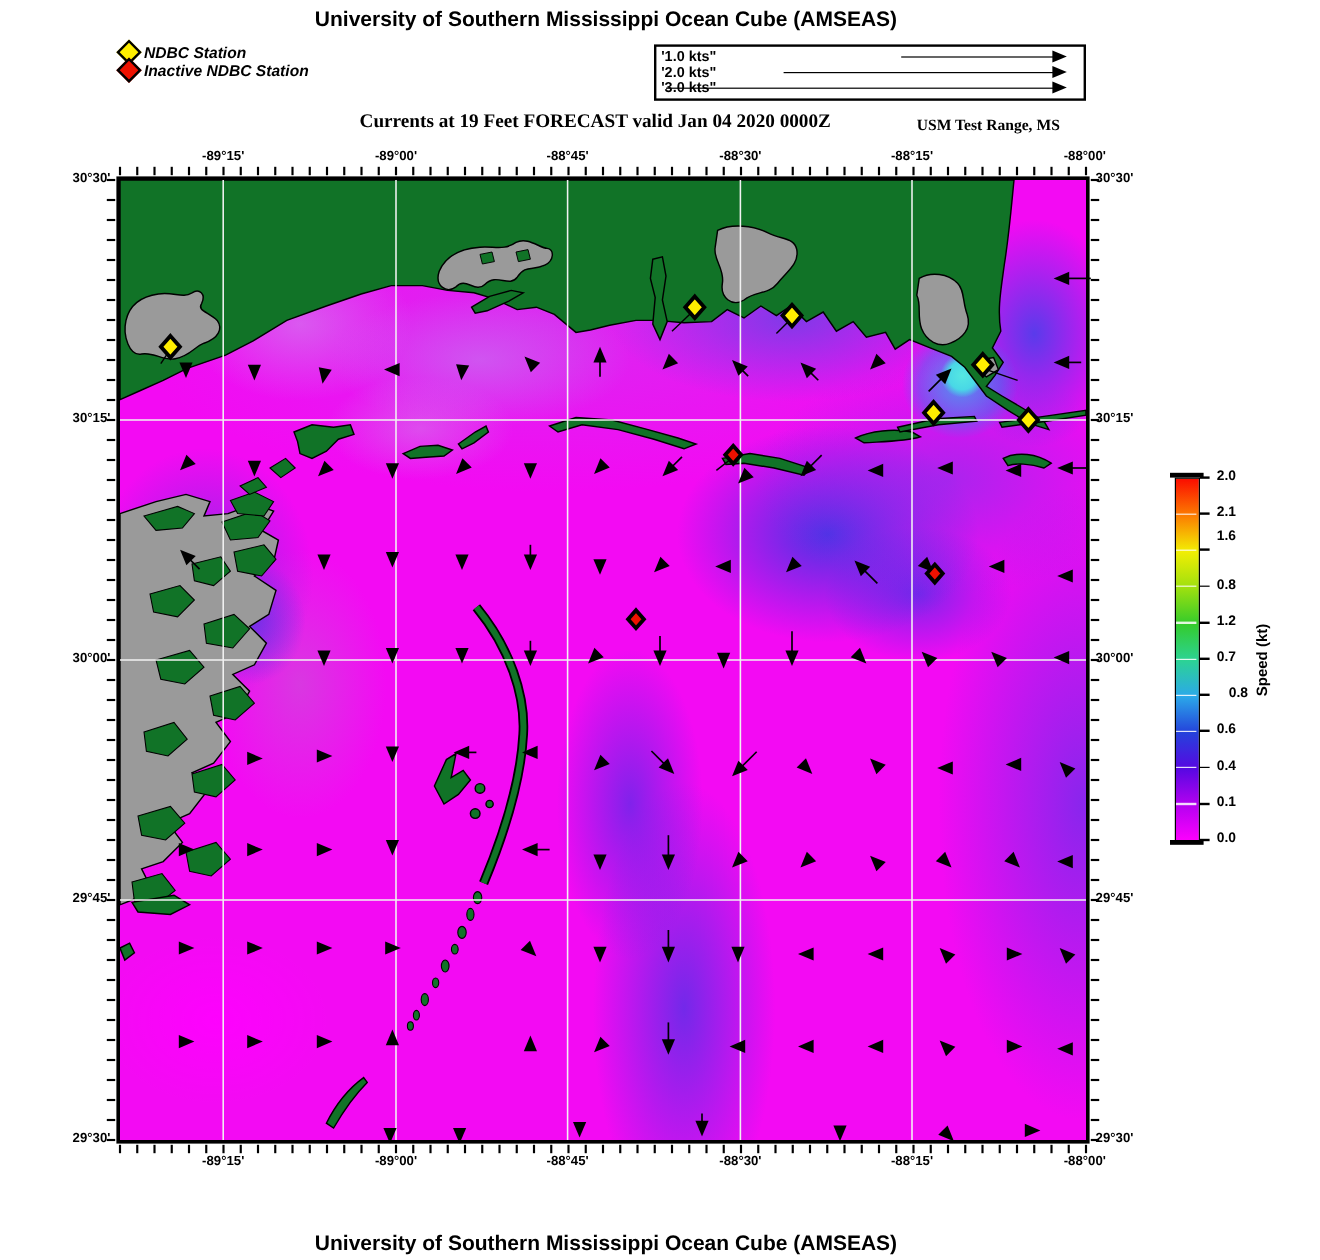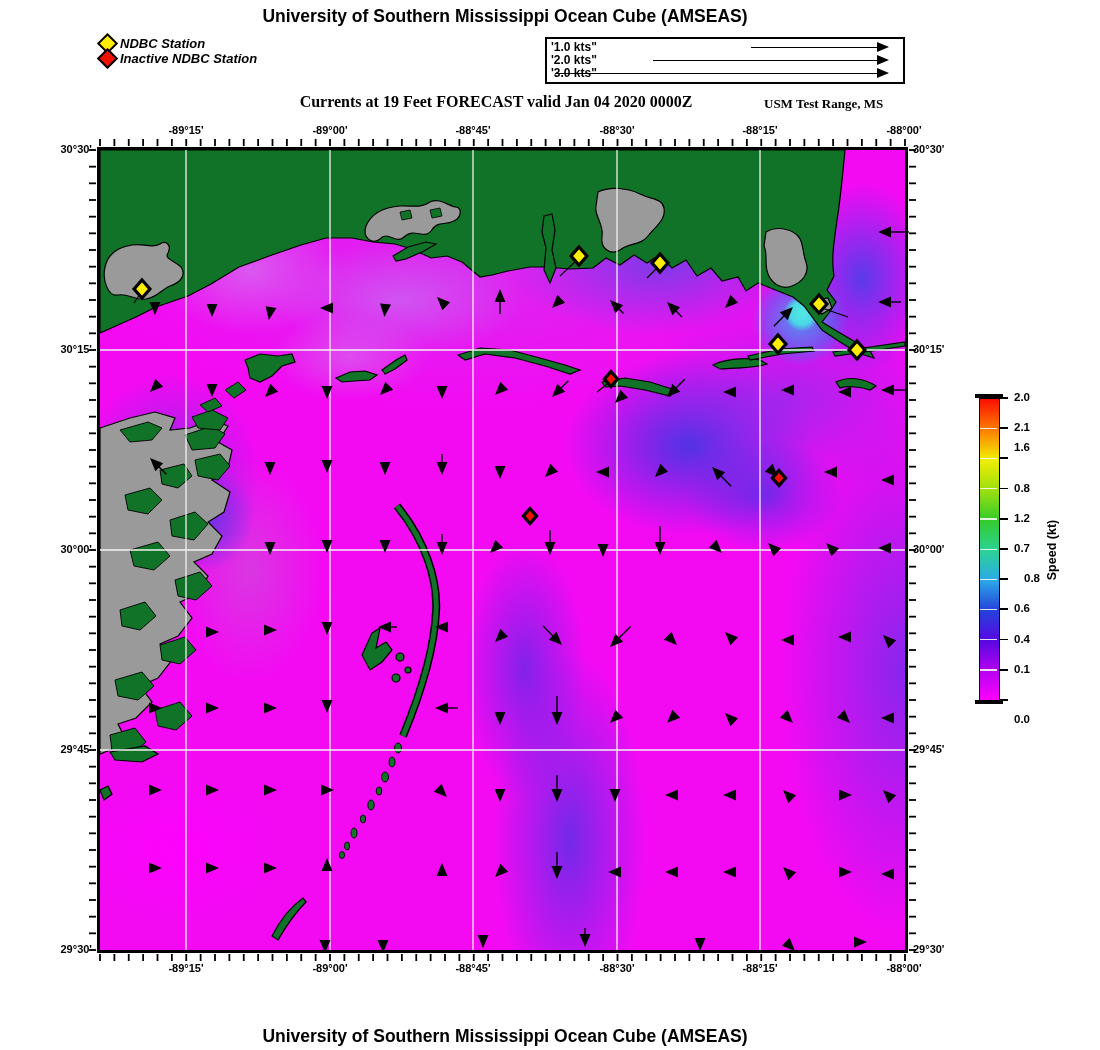--- a/index.html
+++ b/index.html
@@ -826,14 +826,14 @@
     <div class="cbar-tick" style="top: 608.4px;"></div>
     <div class="cbar-num" style="top: 602.4px;">0.6</div>
     <div class="cbar-wline" style="top: 608.9px;"></div>
     <div class="cbar-tick" style="top: 638.6px;"></div>
     <div class="cbar-num" style="top: 632.6px;">0.4</div>
     <div class="cbar-wline" style="top: 639.1px;"></div>
     <div class="cbar-tick" style="top: 668.8px;"></div>
     <div class="cbar-num" style="top: 662.8px;">0.1</div>
     <div class="cbar-wline" style="top: 669.3px;"></div>
     <div class="cbar-tick" style="top: 699px;"></div>
-    <div class="cbar-num" style="top: 693px; margin-top: 20px;">0.0</div>
+    <div class="cbar-num" style="top: 693px;">0.0</div>
   </div>
 
 </body></html>

